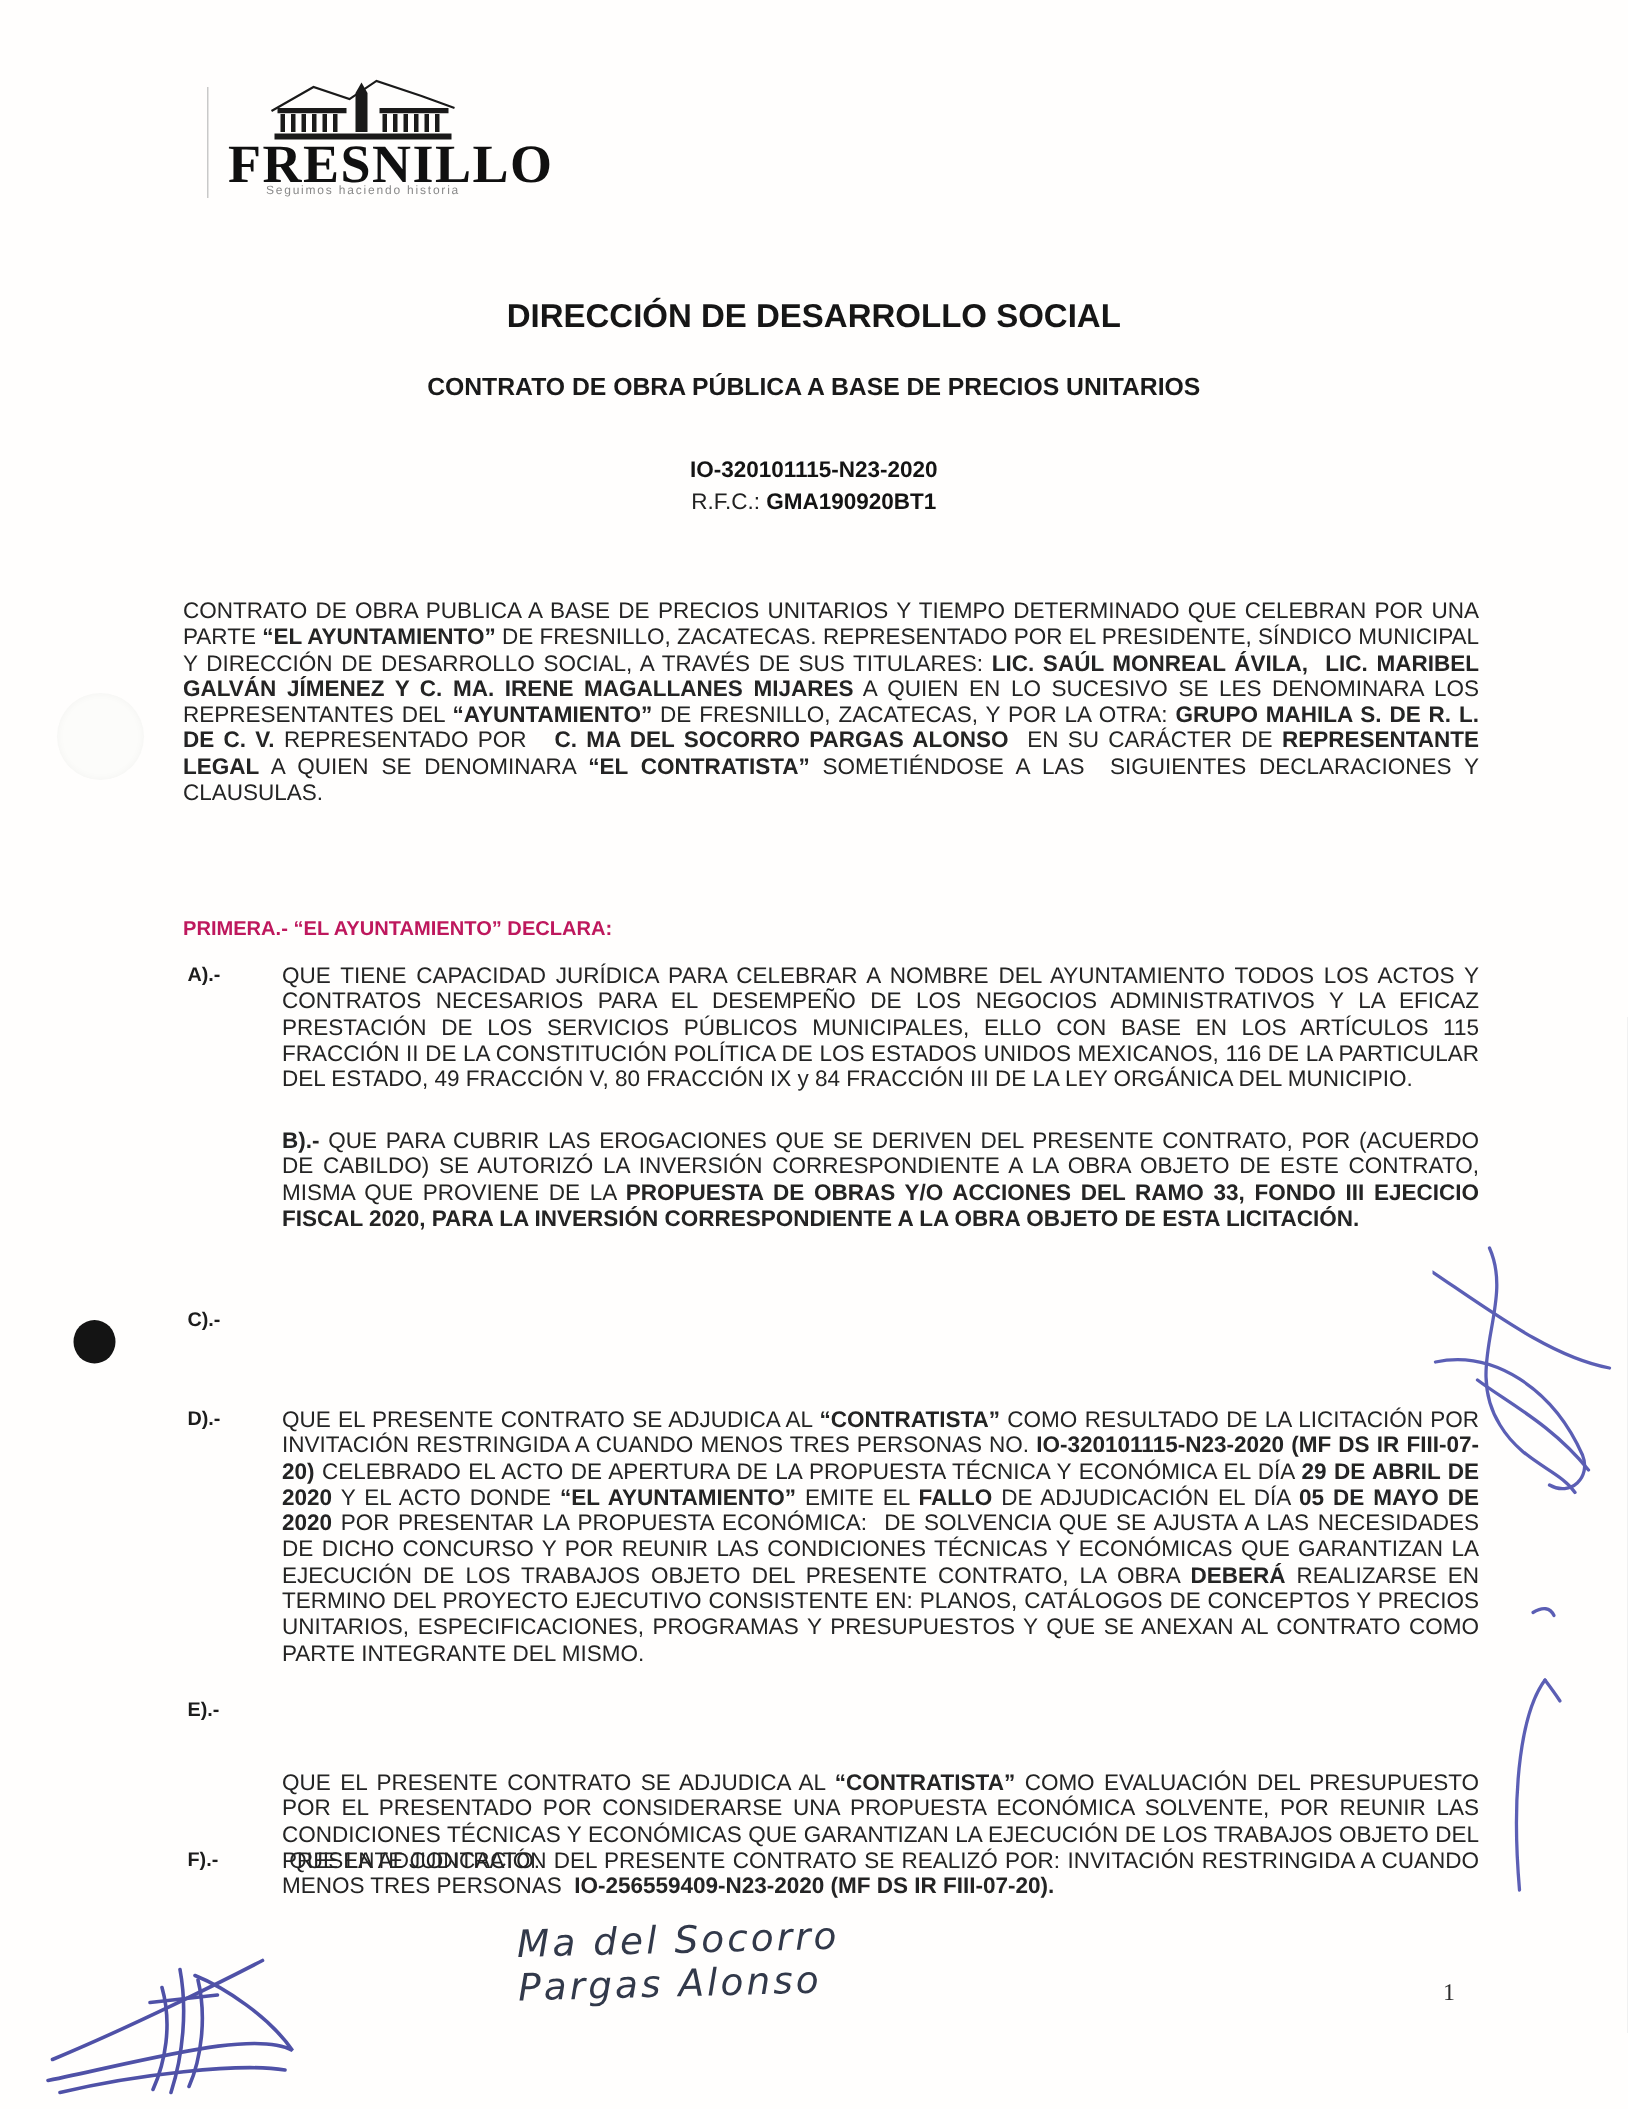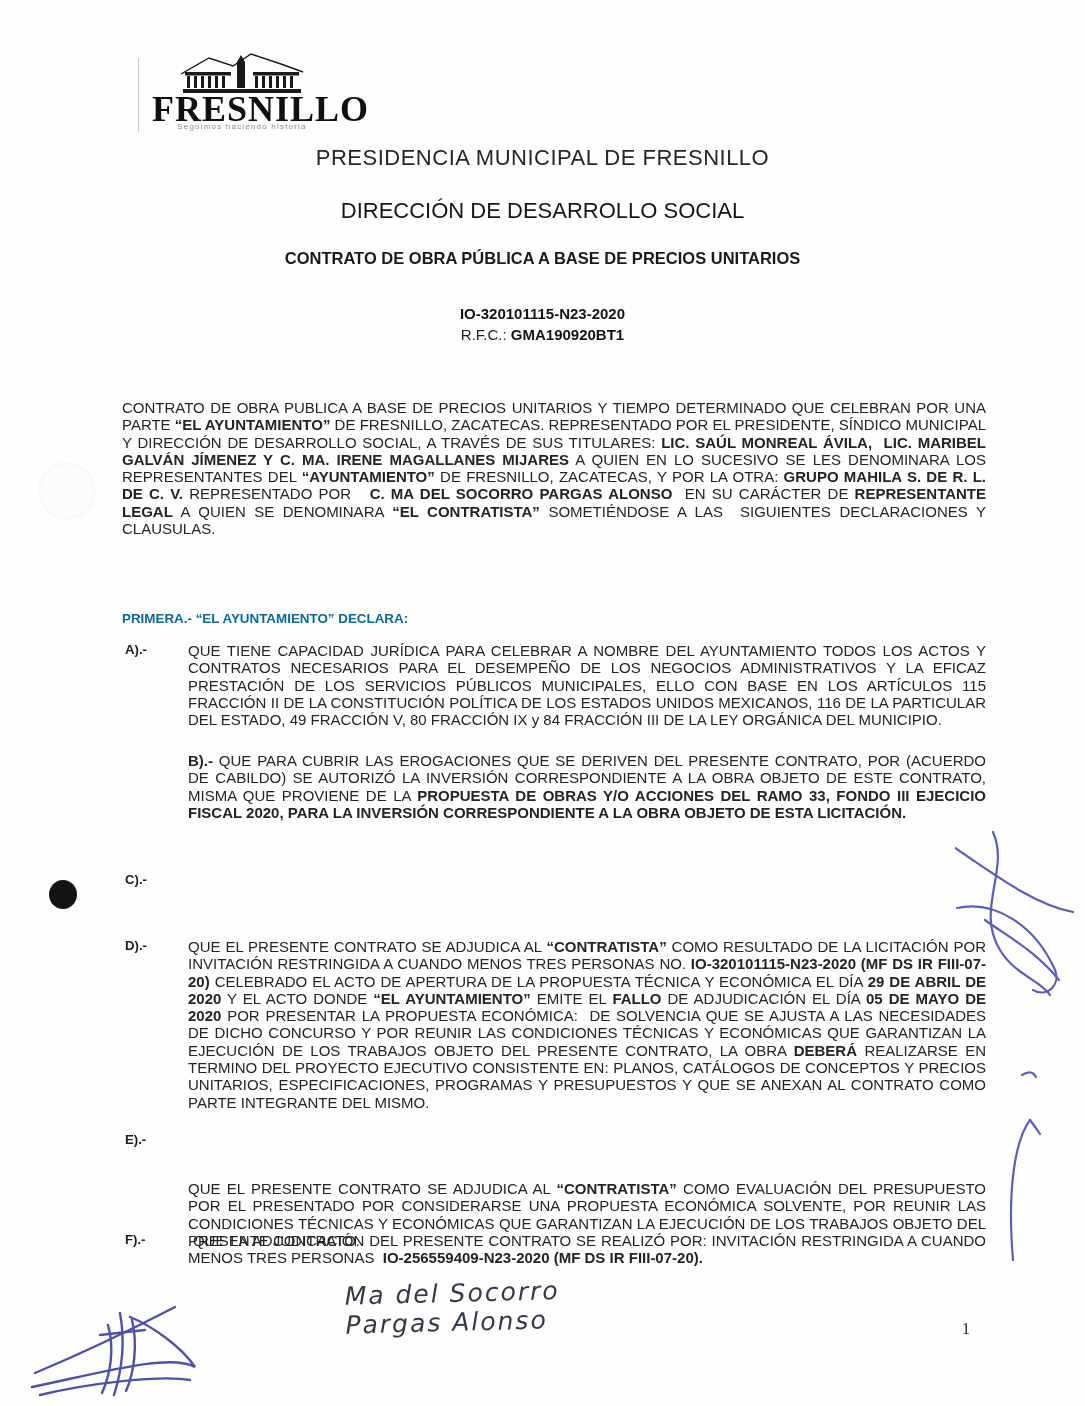--- a/index.html
+++ b/index.html
@@ -14,30 +14,30 @@
   .crest-caption{font-size:7px;color:#a9b0a8;letter-spacing:.5px;margin-top:1px;}
   .crest-years{font-family:"Liberation Serif",serif;font-size:13px;color:#77837a;letter-spacing:1px;}
   .logo-divider{position:absolute;left:138px;top:58px;width:1px;height:74px;background:#c9c9c9;}
   .brand{position:absolute;left:152px;top:52px;width:180px;text-align:center;}
   .brand svg{display:block;margin:0 auto;}
   .brand-name{font-family:"Liberation Serif",serif;font-size:36px;line-height:30px;color:#101010;letter-spacing:1px;font-weight:600;}
   .brand-name::first-letter{font-size:36px;}
   .brand-tagline{font-size:8px;color:#8a8a8a;letter-spacing:1.2px;margin-top:-2px;}
   
   .title{position:absolute;left:0;right:0;top:145px;text-align:center;font-size:22px;letter-spacing:.5px;color:#262626;}
-  .subtitle{position:absolute;left:0;right:0;top:198px;text-align:center;font-size:22px;font-weight:400;color:#161616;}
+  .subtitle{position:absolute;left:0;right:0;top:198px;text-align:center;font-size:22px;font-weight:700;color:#161616;}
   .doctype{position:absolute;left:0;right:0;top:249px;text-align:center;font-size:16.5px;font-weight:700;color:#1a1a1a;}
   .cto-block{position:absolute;left:0;right:0;top:303px;text-align:center;font-size:15px;line-height:21px;color:#222;}
   .cto-block b{font-weight:700;color:#141414;}
   
   .para{position:absolute;text-align:justify;font-size:15px;line-height:17.3px;color:#242424;}
   .para span{white-space:pre-wrap;}
   .intro{left:122px;width:864px;top:399px;}
   .decl-heading{position:absolute;left:0;right:0;top:571px;text-align:center;font-size:13.5px;font-weight:700;letter-spacing:6px;color:#1c1c1c;}
-  .primera{position:absolute;left:122px;top:611px;font-size:13.4px;font-weight:700;color:#0369a1;}
+  .primera{position:absolute;left:122px;top:611px;font-size:13.4px;font-weight:700;color:#be185d;}
   .item-label{position:absolute;left:125px;width:50px;font-size:13.2px;font-weight:700;color:#1c1c1c;}
   .item-text{left:188px;width:798px;}
   
   .handwriting{
     position:absolute;left:345px;top:1278px;width:280px;
     font-family:"DejaVu Sans",sans-serif;font-style:italic;
     font-size:25px;line-height:29px;color:#32394a;
     transform:rotate(-1.5deg);letter-spacing:2px;
   }
   .page-number{position:absolute;left:962px;top:1320px;font-family:"Liberation Serif",serif;font-size:16px;color:#2e2e2e;}
@@ -77,21 +77,20 @@
           <rect x="113" y="24" width="3" height="12"></rect>
       </g>
       <rect x="60" y="10" width="8" height="26" fill="#1a1a1a"></rect>
       <path d="M60 10 L64 3 L68 10 Z" fill="#1a1a1a"></path>
       <rect x="6" y="37" width="118" height="4" fill="#1a1a1a"></rect>
     </svg>
     <div class="brand-name">FRESNILLO</div>
     <div class="brand-tagline">Seguimos haciendo historia</div>
   </div>
 
-  <div class="title">PRESIDENCIA MUNICIPAL DE FRESNILLO</div>
   <div class="subtitle">DIRECCIÓN DE DESARROLLO SOCIAL</div>
   <div class="doctype">CONTRATO DE OBRA PÚBLICA A BASE DE PRECIOS UNITARIOS</div>
 
   <div class="cto-block">
     <div><b>IO-320101115-N23-2020</b></div>
     <div><span>R.F.C.: </span><b>GMA190920BT1</b></div>
   </div>
 
   <div class="para intro"><span>CONTRATO DE OBRA PUBLICA A BASE DE PRECIOS UNITARIOS Y TIEMPO DETERMINADO QUE CELEBRAN POR UNA PARTE </span><span style="font-weight: 700;">“EL AYUNTAMIENTO”</span><span> DE FRESNILLO, ZACATECAS. REPRESENTADO POR EL PRESIDENTE, SÍNDICO MUNICIPAL Y DIRECCIÓN DE DESARROLLO SOCIAL, A TRAVÉS DE SUS TITULARES: </span><span style="font-weight: 700;">LIC. SAÚL MONREAL ÁVILA,  LIC. MARIBEL GALVÁN JÍMENEZ Y C. MA. IRENE MAGALLANES MIJARES</span><span> A QUIEN EN LO SUCESIVO SE LES DENOMINARA LOS REPRESENTANTES DEL </span><span style="font-weight: 700;">“AYUNTAMIENTO”</span><span> DE FRESNILLO, ZACATECAS, Y POR LA OTRA: </span><span style="font-weight: 700;">GRUPO MAHILA S. DE R. L. DE C. V.</span><span> REPRESENTADO POR   </span><span style="font-weight: 700;">C. MA DEL SOCORRO PARGAS ALONSO</span><span>  EN SU CARÁCTER DE </span><span style="font-weight: 700;">REPRESENTANTE LEGAL</span><span> A QUIEN SE DENOMINARA </span><span style="font-weight: 700;">“EL CONTRATISTA”</span><span> SOMETIÉNDOSE A LAS  SIGUIENTES DECLARACIONES Y CLAUSULAS.</span></div>
 

